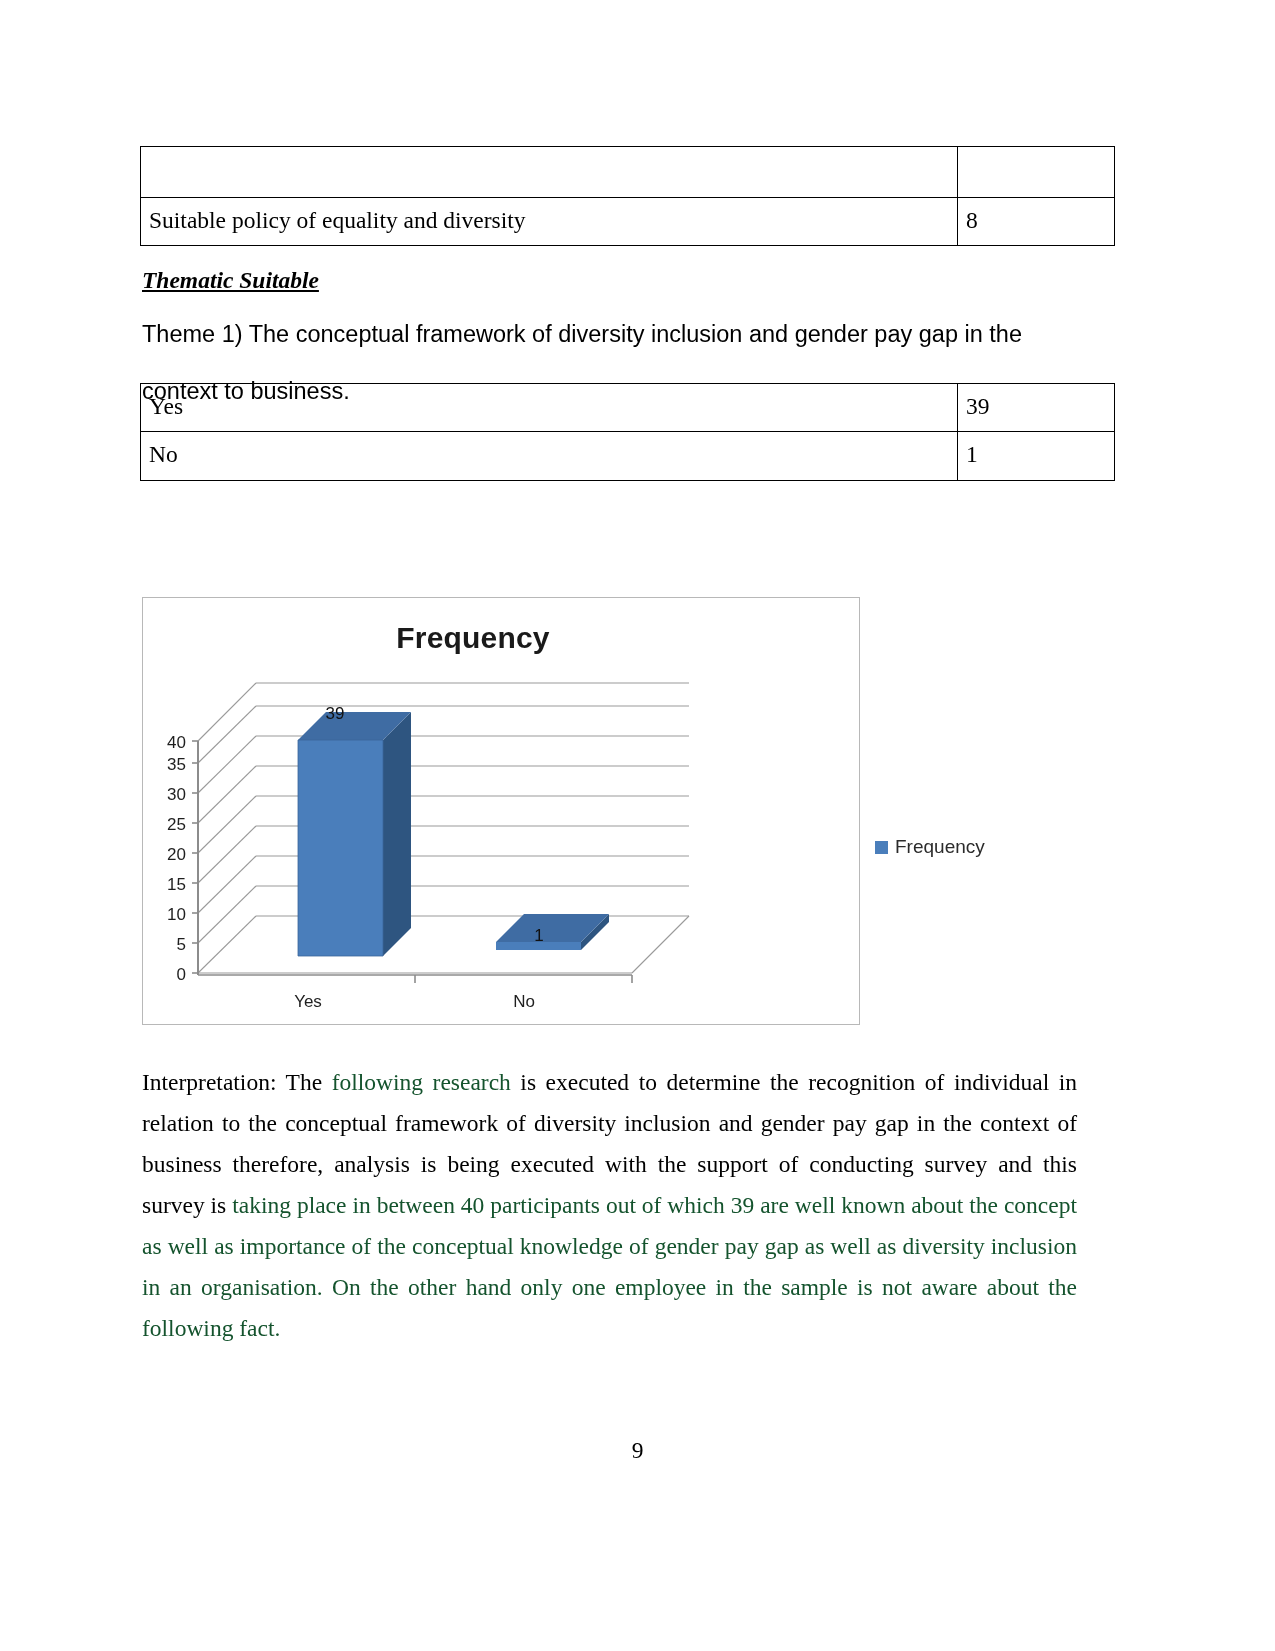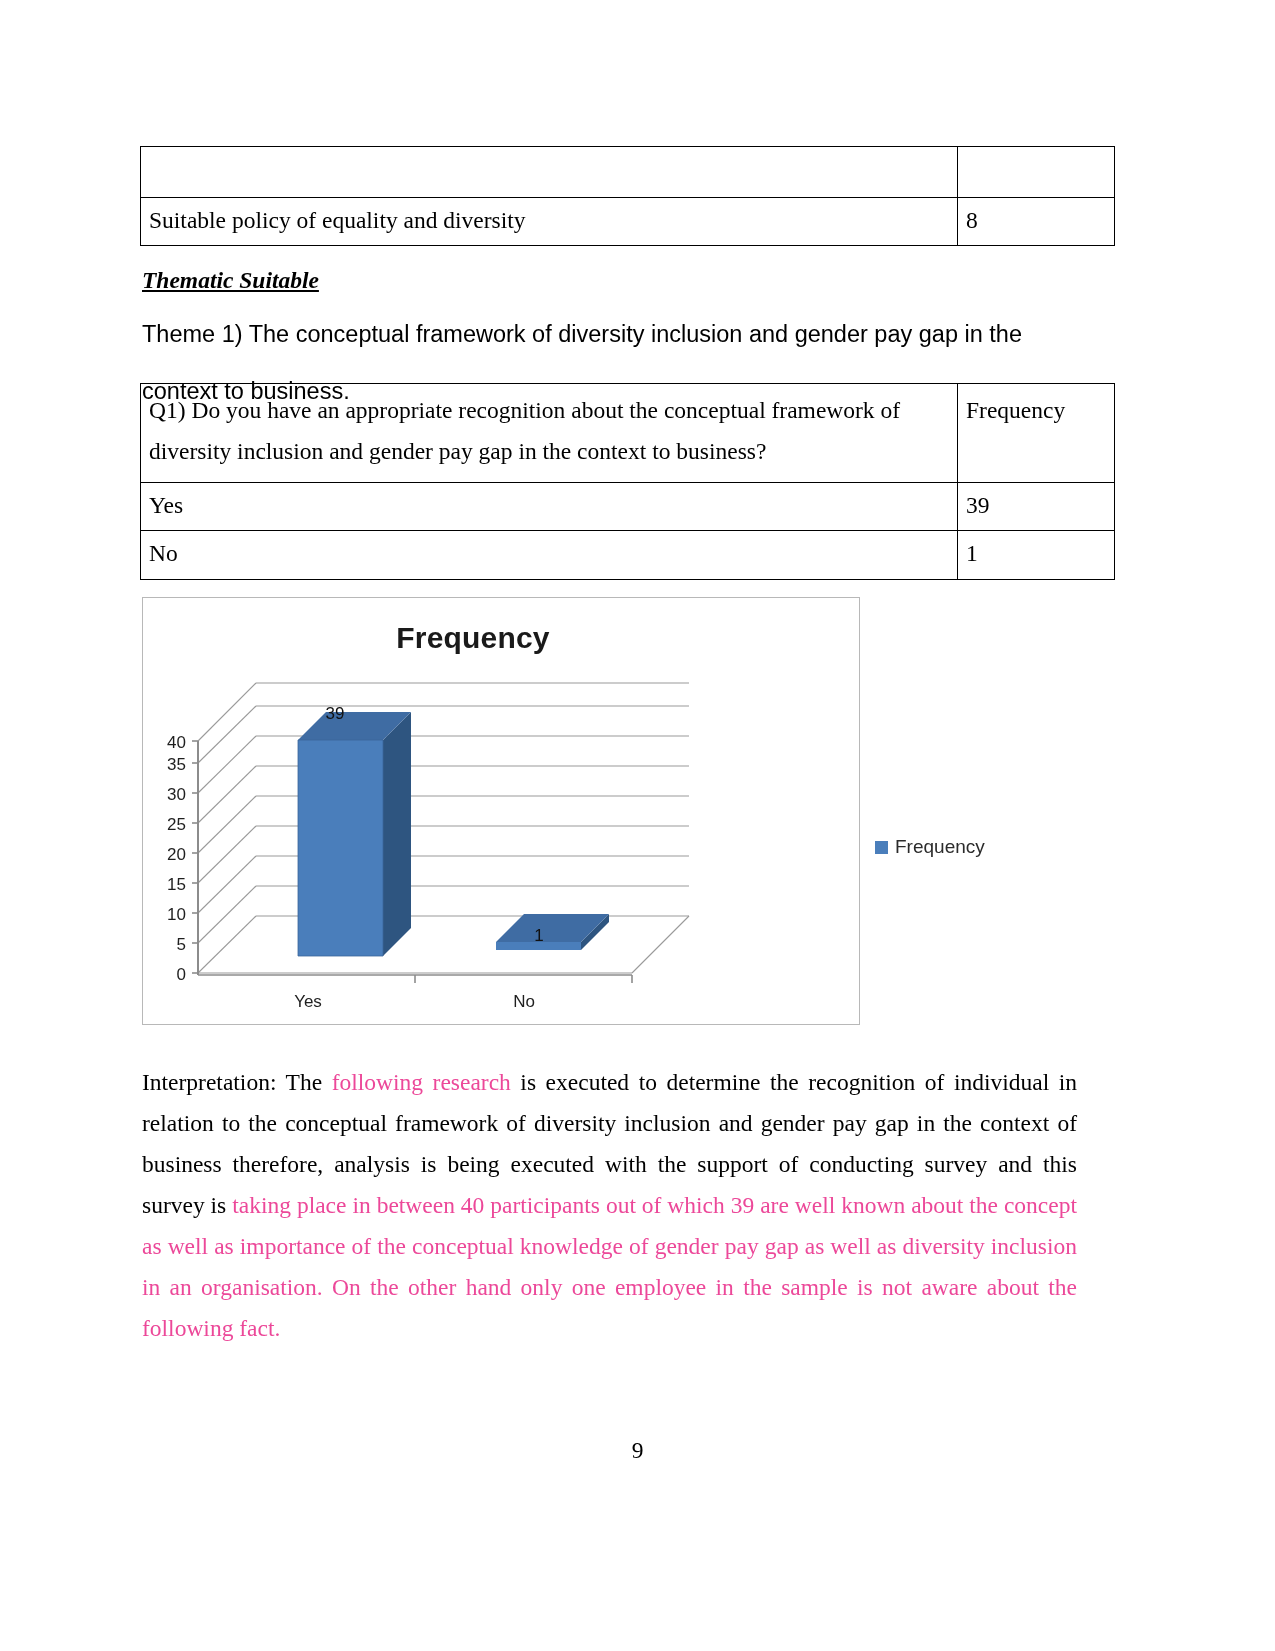--- a/index.html
+++ b/index.html
@@ -121,21 +121,21 @@
     position: absolute;
     top: 1038px;
     left: 2px;
     width: 935px;
     font-size: 23.5px;
     line-height: 41px;
     text-align: justify;
     text-justify: inter-word;
     font-family: "Liberation Serif", serif;
   }
-  .red { color: #ec4899; }
+  .red { color: #14532d; }
 
   .page-num {
     position: absolute;
     top: 1437px;
     left: 0;
     width: 1275px;
     text-align: center;
     font-size: 23.5px;
     font-family: "Liberation Serif", serif;
   }
@@ -158,24 +158,20 @@
         </tr>
       </tbody>
     </table>
 
     <div class="thematic">Thematic Suitable </div>
 
     <div class="theme-para">Theme 1) The conceptual framework of diversity inclusion and gender pay gap in the context to business.</div>
 
     <table class="doc-table q-table">
       <tbody>
-        <tr>
-          <td class="col-label q-cell">Q1) Do you have an appropriate recognition about the conceptual framework of diversity inclusion and gender pay gap in the context to business?</td>
-          <td class="col-value q-cell">Frequency</td>
-        </tr>
         <tr>
           <td class="col-label">Yes</td>
           <td class="col-value">39</td>
         </tr>
         <tr>
           <td class="col-label">No</td>
           <td class="col-value">1</td>
         </tr>
       </tbody>
     </table>

